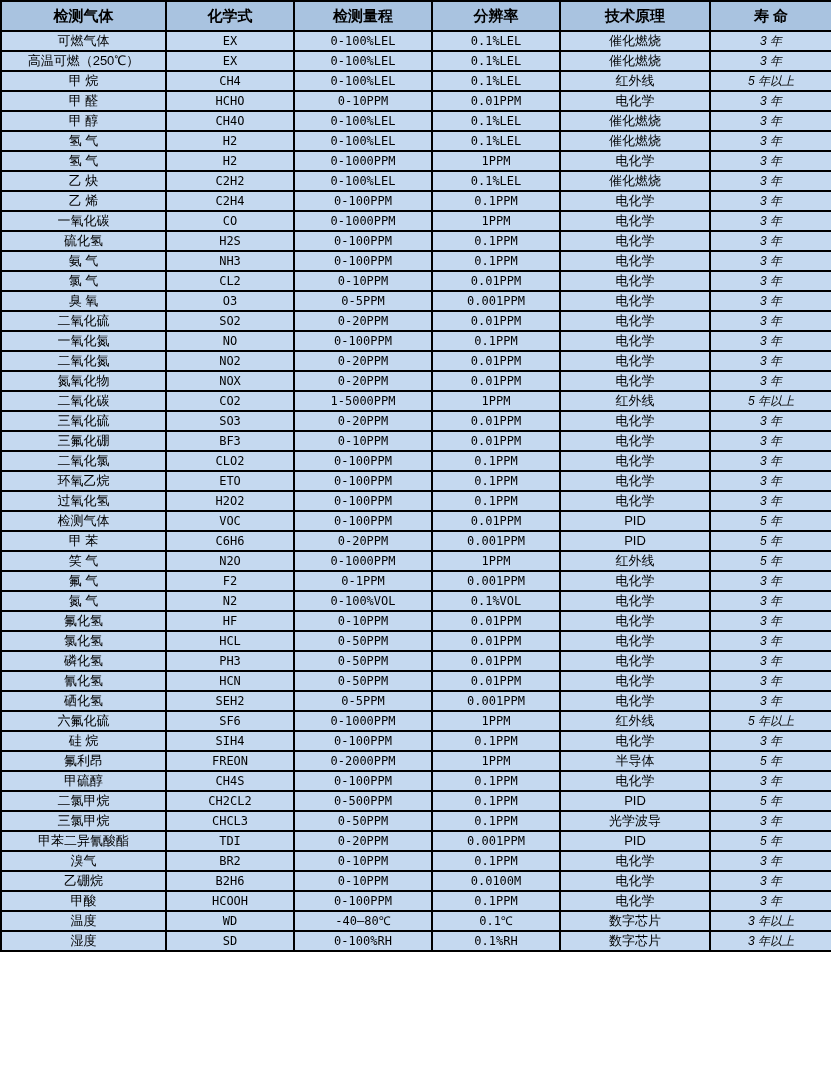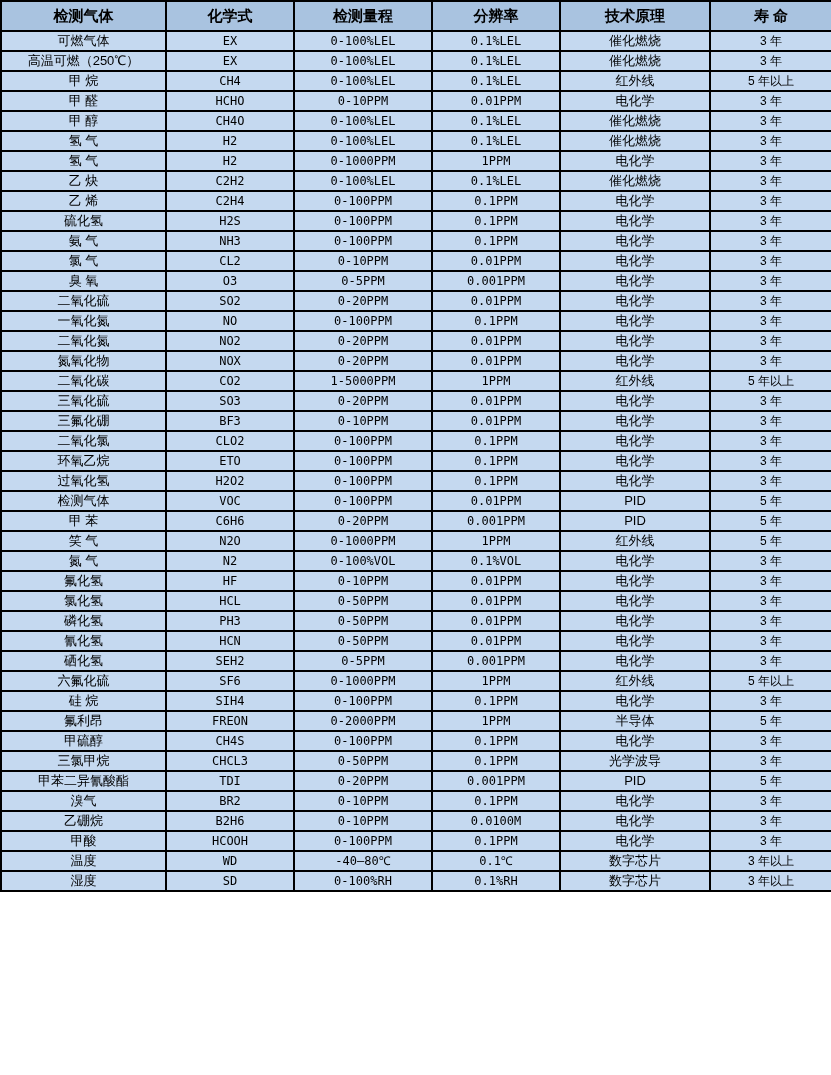--- a/index.html
+++ b/index.html
@@ -39,20 +39,21 @@
   }
   table.gas-table td.mono {
     font-family: "DejaVu Sans Mono", monospace;
     font-size: 12px;
   }
   table.gas-table td.gas {
     font-size: 13px;
   }
   table.gas-table td.life {
     font-size: 12px;
+    font-style: italic;
   }
 </style>
 </head>
 <body>
 
 <table class="gas-table">
   <colgroup>
     <col style="width:165px">
     <col style="width:128px">
     <col style="width:138px">
@@ -137,20 +138,28 @@
       </tr>
       <tr>
         <td class="gas">乙 烯</td>
         <td class="mono">C2H4</td>
         <td class="mono">0-100PPM</td>
         <td class="mono">0.1PPM</td>
         <td class="gas">电化学</td>
         <td class="life">3 年</td>
       </tr>
       <tr>
+        <td class="gas">一氧化碳</td>
+        <td class="mono">CO</td>
+        <td class="mono">0-1000PPM</td>
+        <td class="mono">1PPM</td>
+        <td class="gas">电化学</td>
+        <td class="life">3 年</td>
+      </tr>
+      <tr>
         <td class="gas">硫化氢</td>
         <td class="mono">H2S</td>
         <td class="mono">0-100PPM</td>
         <td class="mono">0.1PPM</td>
         <td class="gas">电化学</td>
         <td class="life">3 年</td>
       </tr>
       <tr>
         <td class="gas">氨 气</td>
         <td class="mono">NH3</td>
@@ -273,20 +282,28 @@
       </tr>
       <tr>
         <td class="gas">笑 气</td>
         <td class="mono">N2O</td>
         <td class="mono">0-1000PPM</td>
         <td class="mono">1PPM</td>
         <td class="gas">红外线</td>
         <td class="life">5 年</td>
       </tr>
       <tr>
+        <td class="gas">氟 气</td>
+        <td class="mono">F2</td>
+        <td class="mono">0-1PPM</td>
+        <td class="mono">0.001PPM</td>
+        <td class="gas">电化学</td>
+        <td class="life">3 年</td>
+      </tr>
+      <tr>
         <td class="gas">氮 气</td>
         <td class="mono">N2</td>
         <td class="mono">0-100%VOL</td>
         <td class="mono">0.1%VOL</td>
         <td class="gas">电化学</td>
         <td class="life">3 年</td>
       </tr>
       <tr>
         <td class="gas">氟化氢</td>
         <td class="mono">HF</td>
@@ -351,20 +368,28 @@
         <td class="gas">半导体</td>
         <td class="life">5 年</td>
       </tr>
       <tr>
         <td class="gas">甲硫醇</td>
         <td class="mono">CH4S</td>
         <td class="mono">0-100PPM</td>
         <td class="mono">0.1PPM</td>
         <td class="gas">电化学</td>
         <td class="life">3 年</td>
+      </tr>
+      <tr>
+        <td class="gas">二氯甲烷</td>
+        <td class="mono">CH2CL2</td>
+        <td class="mono">0-500PPM</td>
+        <td class="mono">0.1PPM</td>
+        <td class="gas">PID</td>
+        <td class="life">5 年</td>
       </tr>
       <tr>
         <td class="gas">三氯甲烷</td>
         <td class="mono">CHCL3</td>
         <td class="mono">0-50PPM</td>
         <td class="mono">0.1PPM</td>
         <td class="gas">光学波导</td>
         <td class="life">3 年</td>
       </tr>
       <tr>

